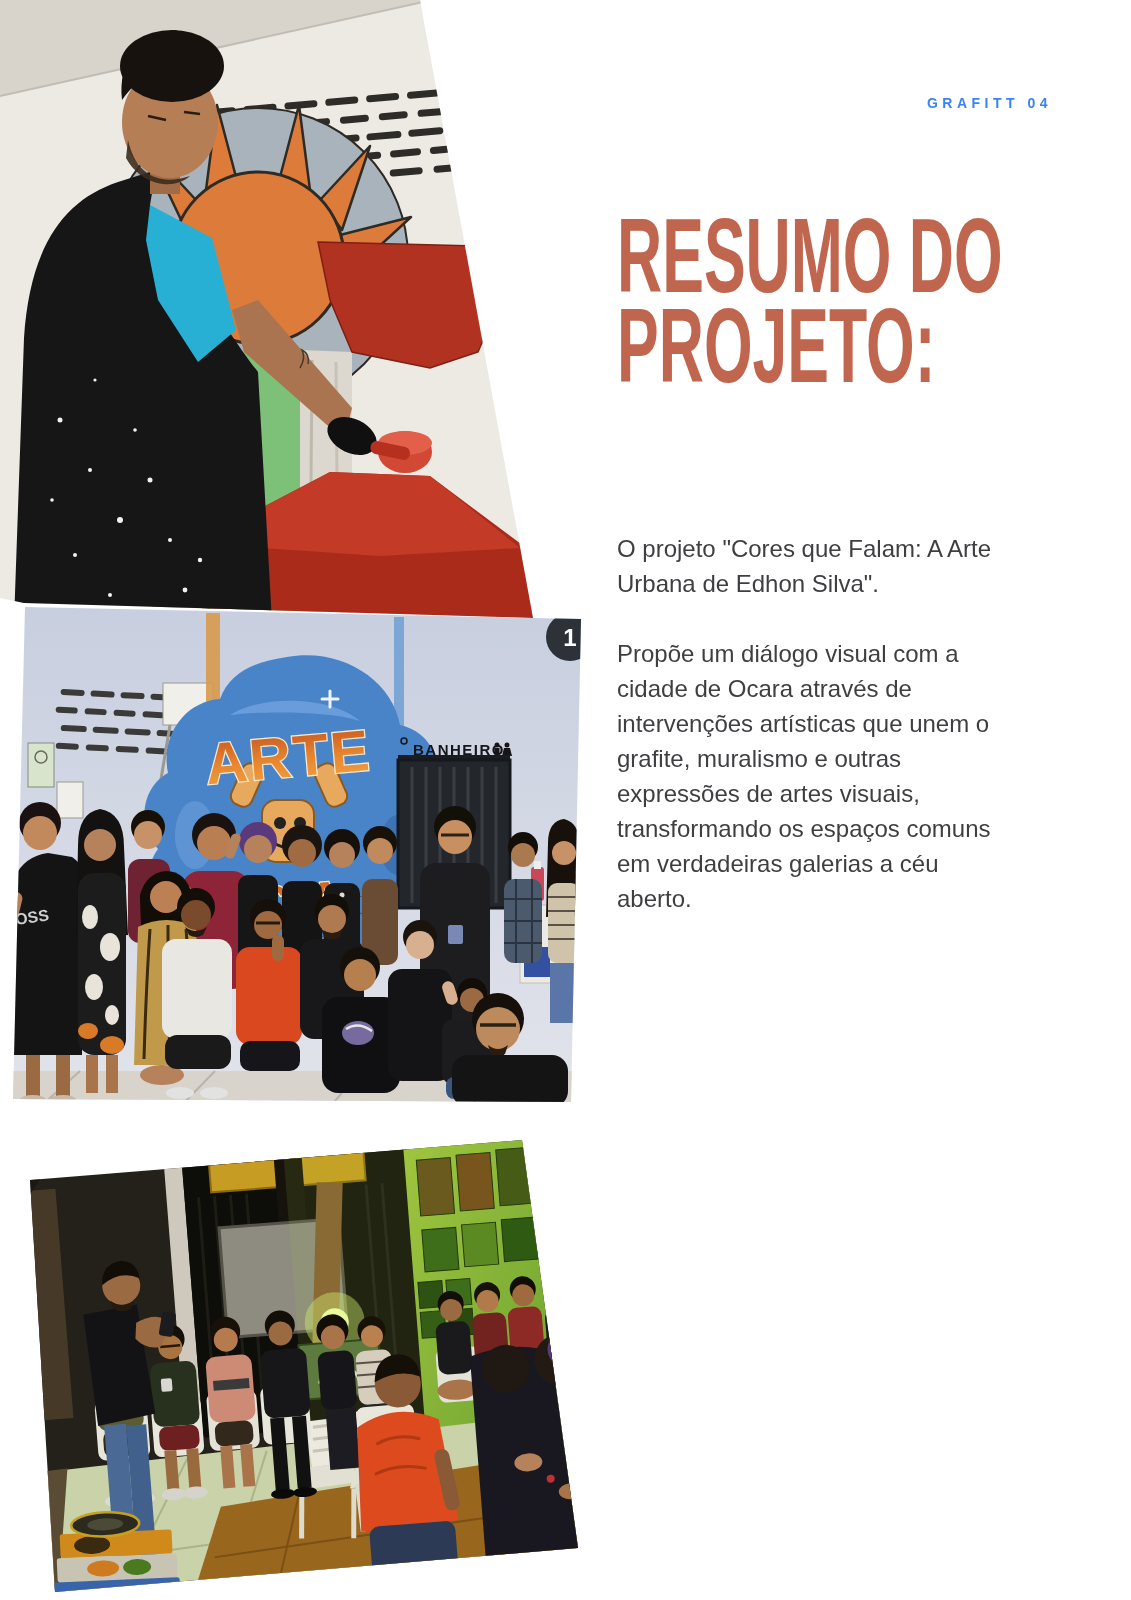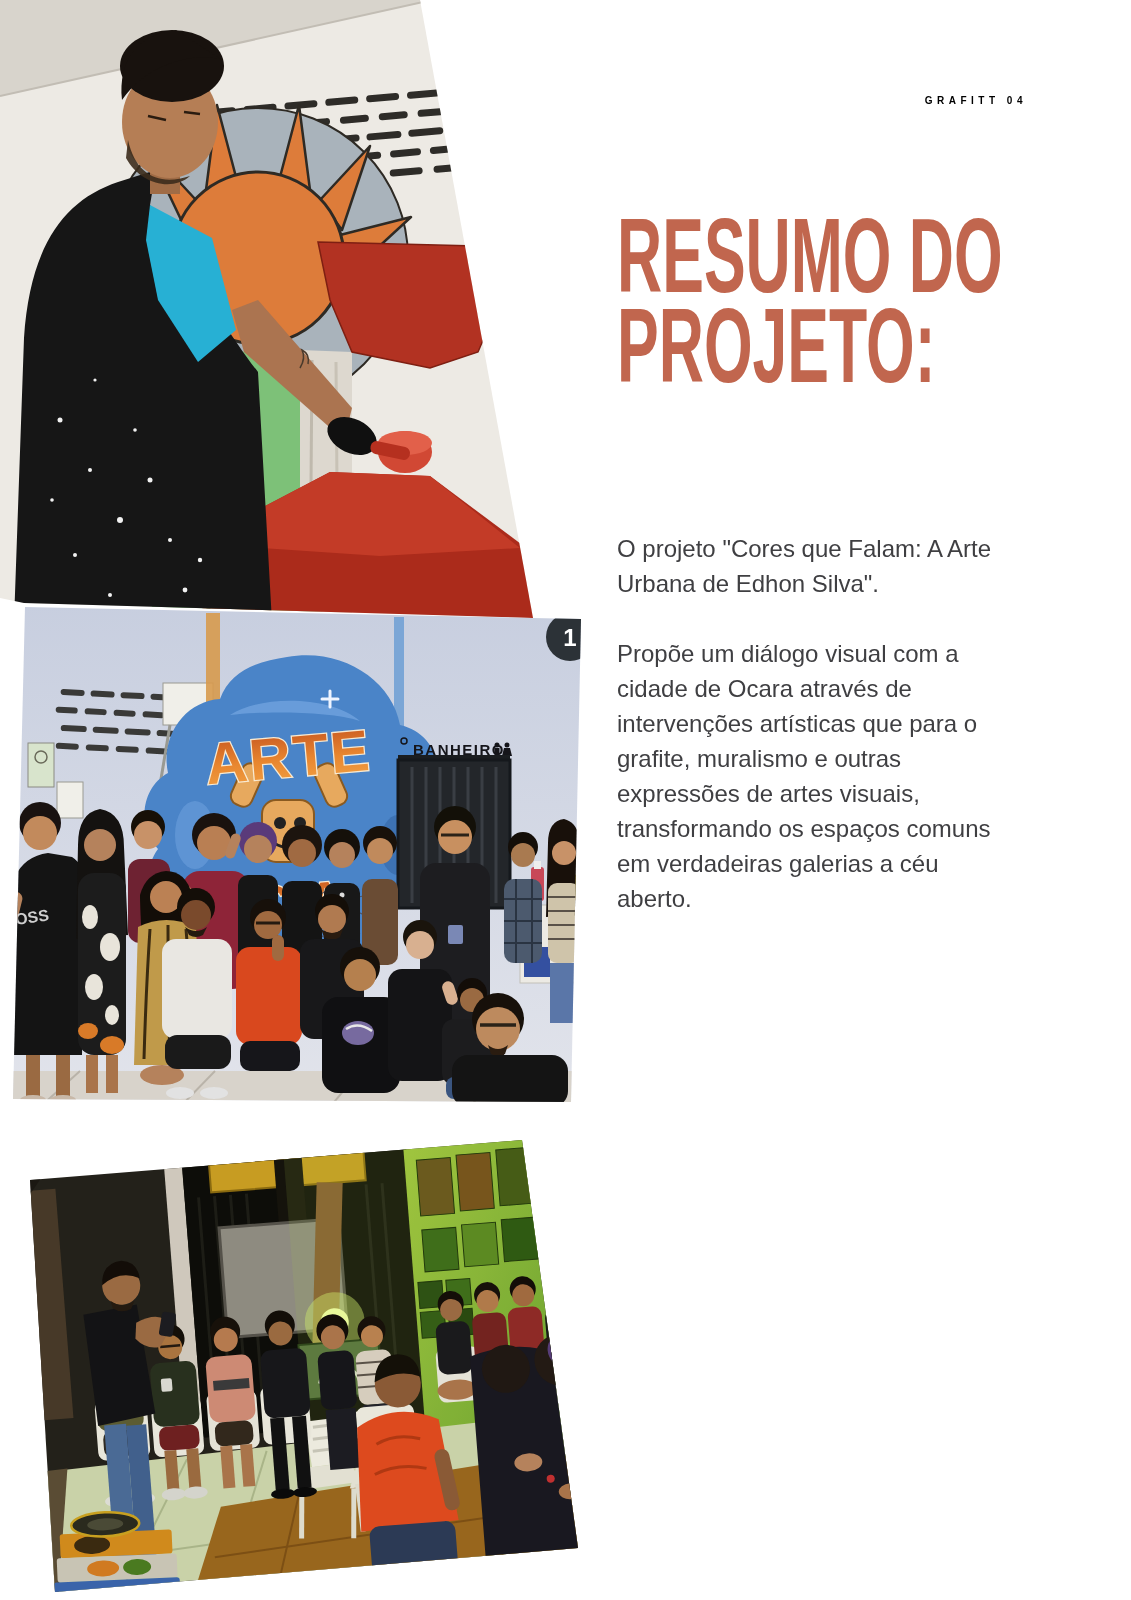--- a/index.html
+++ b/index.html
@@ -1,19 +1,19 @@
 <!DOCTYPE html>
 <html><head>
 <meta charset="utf-8">
 <style>
   html,body{margin:0;padding:0;background:#ffffff;}
   .page{position:relative;width:1131px;height:1600px;background:#ffffff;overflow:hidden;
         font-family:"Liberation Sans",sans-serif;}
-  .header-label{position:absolute;top:95px;right:104px;font-size:10px;font-weight:700;
-        letter-spacing:4.5px;color:#000000;}
+  .header-label{position:absolute;top:95px;right:79px;font-size:14px;font-weight:700;
+        letter-spacing:4.5px;color:#3b82f6;}
   .title{position:absolute;left:617px;top:210px;width:700px;margin:0;
         font-size:106px;line-height:90px;font-weight:700;color:#c1664e;
         transform:scaleX(0.59);transform-origin:left top;letter-spacing:0;}
   .body-text{position:absolute;left:617px;top:531px;width:500px;
         font-size:24px;line-height:35px;color:#3f3f42;}
   .body-text p{margin:0 0 35px 0;white-space:pre;}
   .photo{position:absolute;overflow:hidden;}
   .photo svg{display:block;}
   .photo1{left:0;top:0;width:545px;height:622px;
         clip-path:polygon(0 0,420px 0,533px 618px,24px 603px,0 598px);}
@@ -29,21 +29,21 @@
 
   <div class="header-label">GRAFITT 04</div>
 
   <h1 class="title">RESUMO DO PROJETO:</h1>
 
   <div class="body-text">
     <p>O projeto "Cores que Falam: A Arte
 Urbana de Edhon Silva".</p>
     <p>Propõe um diálogo visual com a
 cidade de Ocara através de
-intervenções artísticas que para o
+intervenções artísticas que unem o
 grafite, muralismo e outras
 expressões de artes visuais,
 transformando os espaços comuns
 em verdadeiras galerias a céu
 aberto.</p>
   </div>
 
   <div class="photo photo1">
     <svg width="545" height="622" viewBox="0 0 545 622" xmlns="http://www.w3.org/2000/svg">
       <rect x="0" y="0" width="545" height="622" fill="#edeae4"></rect>

